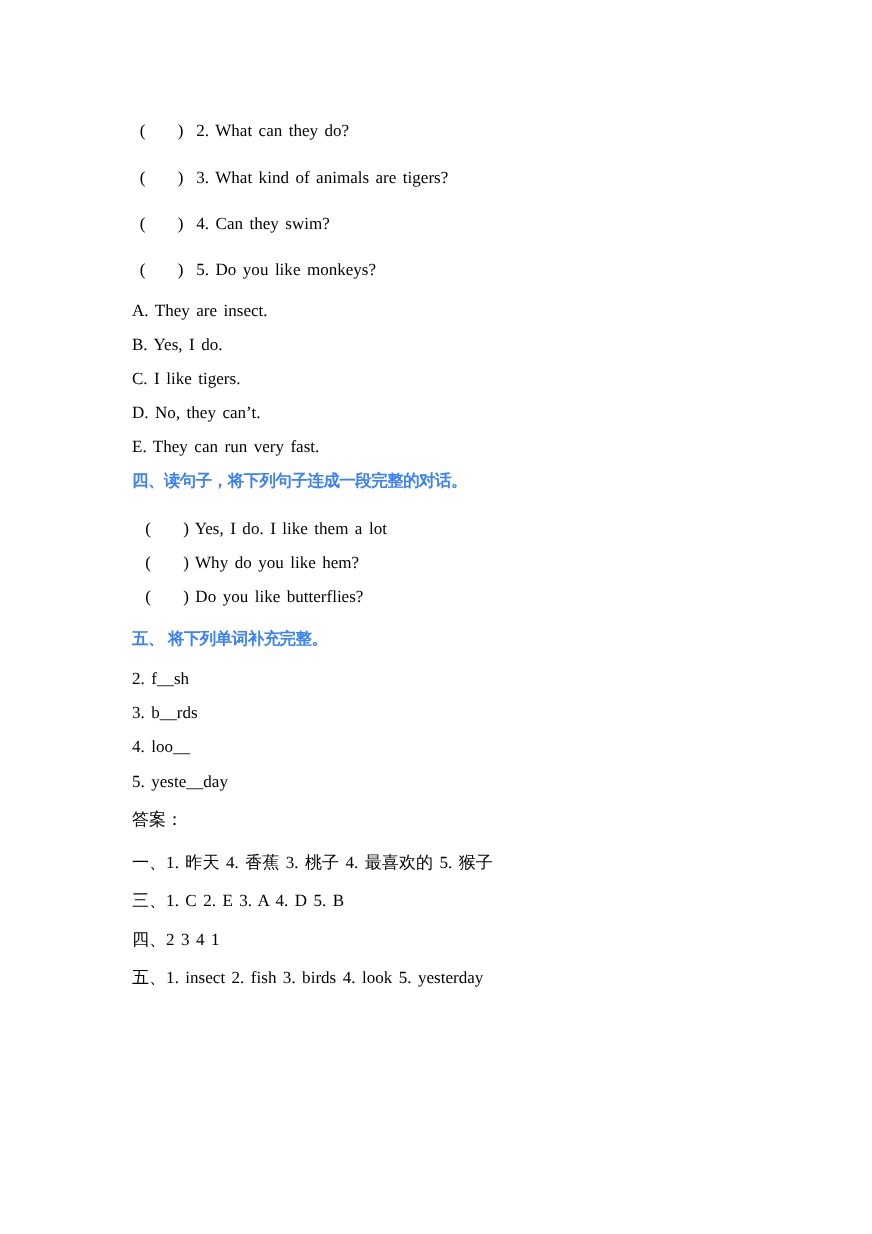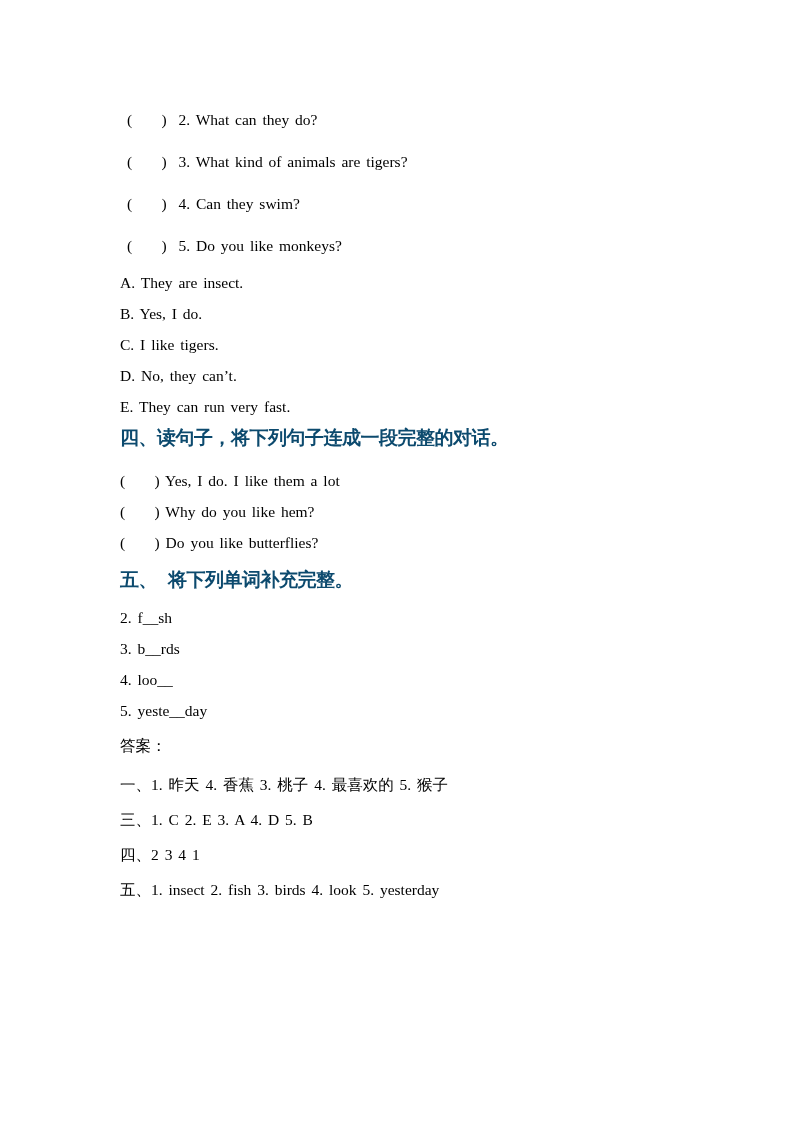--- a/index.html
+++ b/index.html
@@ -33,30 +33,30 @@
   }
   .opt-list {
     margin-top: -5px;
   }
   .opt-item {
     margin-bottom: 11px;
   }
   .sec-heading {
     font-family: "Liberation Sans", "DejaVu Sans", sans-serif;
     font-weight: bold;
-    font-size: 19px;
+    font-size: 15px;
     line-height: 24px;
     letter-spacing: -0.5px;
     margin: 0;
     white-space: pre-wrap;
-    color: #0c4a6e;
+    color: #3b82f6;
   }
   #sec4-heading { margin-top: -2px; }
-  #sec5-heading { margin-top: 16px; font-family: Liberation Mono, monospace; }
-  .dlg-list { margin-top: 21px; }
+  #sec5-heading { margin-top: 16px; }
+  .dlg-list { margin-top: 21px; margin-left: 12px; }
   .dlg-item { margin-bottom: 11px; }
   .word-list { margin-top: 15px; }
   .word-item { margin-bottom: 11px; }
   .answers-label { margin-top: 15px; }
   .ans-list { margin-top: 19px; }
   .ans-item { margin-bottom: 15px; }
 </style>
 </head>
 <body>
 

